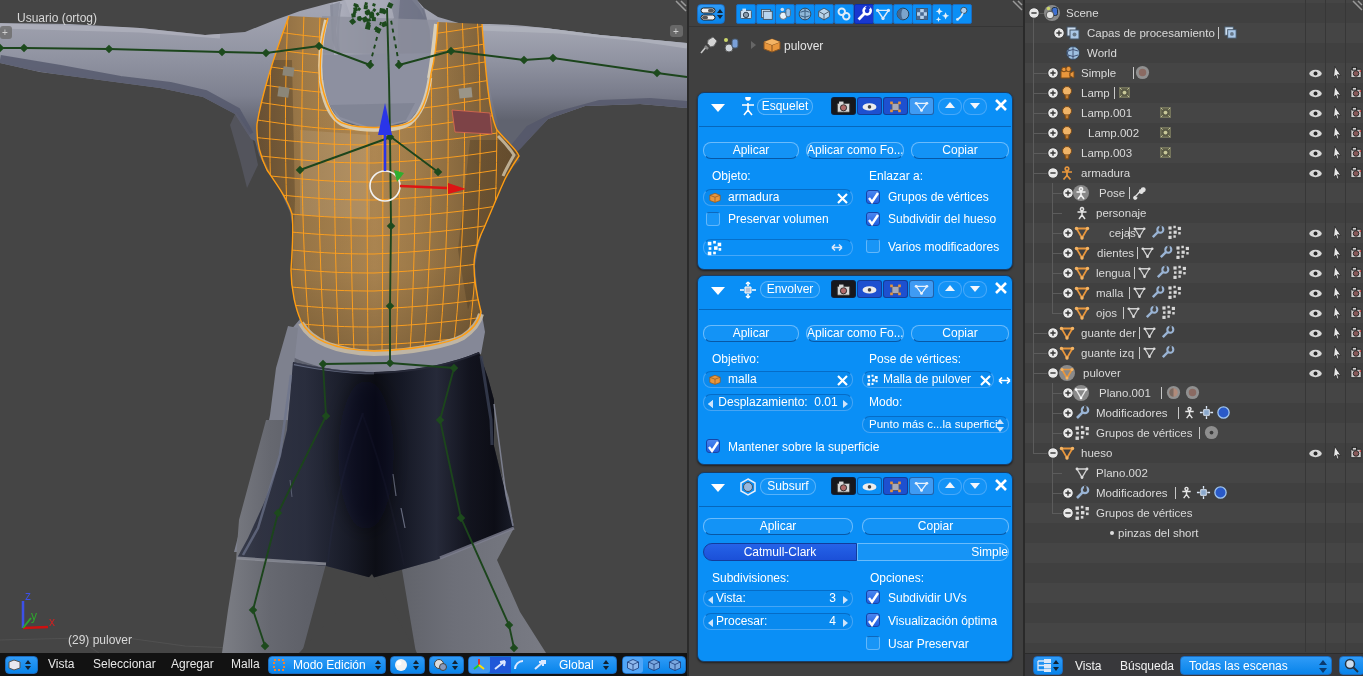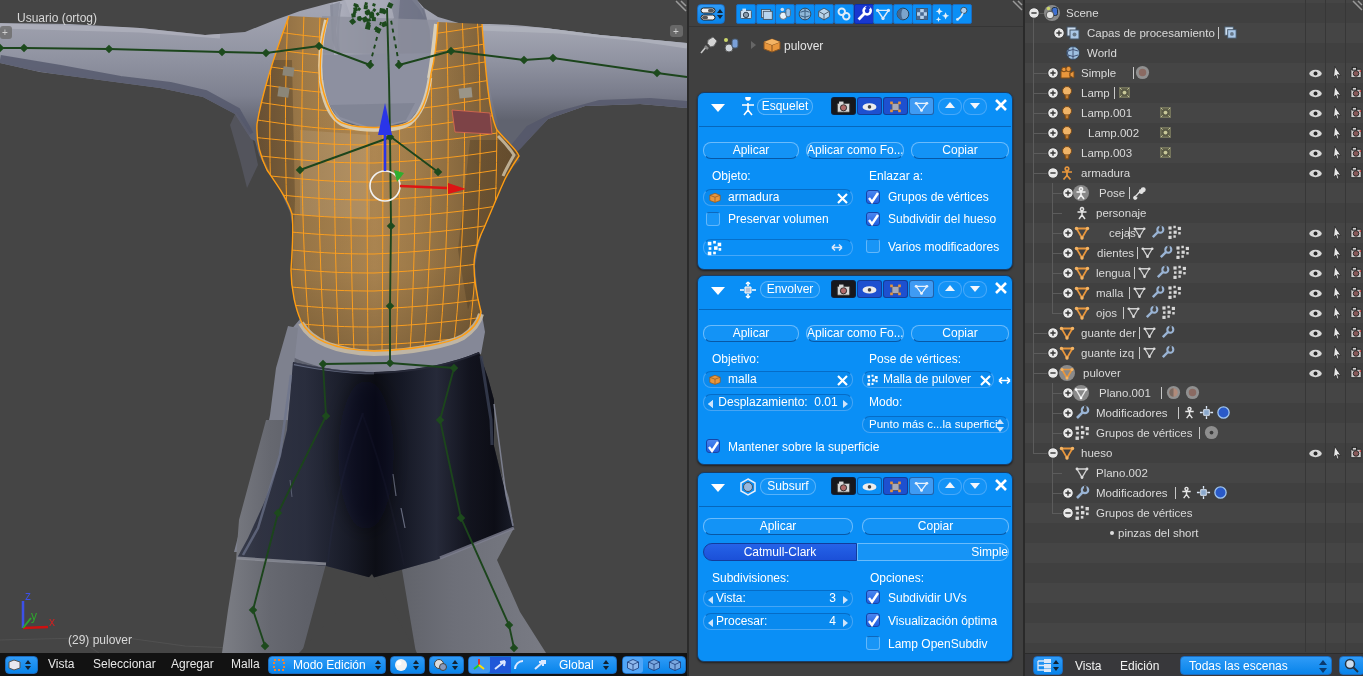--- a/index.html
+++ b/index.html
@@ -721,21 +721,21 @@
  <svg class="abs" style="right:3px;top:4px" width="8" height="10">
             <path d="M2,1 L7,5 L2,9 Z" fill="#cfe4fa"></path>
           </svg></div>
         <div class="chk" style="left:168px;top:140px">
           <svg width="13" height="13">
             <path d="M2,7 l3,4 L11,2" stroke="#fff" stroke-width="2.4" fill="none"></path>
           </svg>
         </div>
         <div class="plabel" style="left:190px;top:141px">Visualización óptima</div>
         <div class="chk off" style="left:168px;top:163px"></div>
-        <div class="plabel" style="left:190px;top:164px">Lamp OpenSubdiv</div>
+        <div class="plabel" style="left:190px;top:164px">Usar Preservar</div>
       </div>
       <svg class="abs" style="right:0;top:0" width="16" height="16">
         <path d="M6,1 L15,10 M11,1 L15,5" stroke="#999" stroke-width="1.5"></path>
       </svg>
     </div>
     <div id="outl">
       <svg width="0" height="0" style="position:absolute">
         <defs>
 <g id="i-scene">
             <circle cx="8" cy="8" r="8" fill="#8a8a8a"></circle>
@@ -1420,21 +1420,21 @@
       </div>
 <div class="abs" style="left:0;top:653px;width:340px;height:23px;background:#38383b;border-top:1px solid #2c2c2c">
  <div class="bluebtn" style="left:8px;top:2px;width:30px;height:19px"><svg width="28" height="17">
   <path d="M4,4 h6 M4,4 v9 h6 M4,8.5 h6" stroke="#dce8f8" stroke-width="1.3" fill="none"></path>
   <rect x="10" y="2" width="7" height="4" fill="#dce8f8"></rect>
             <rect x="10" y="7" width="7" height="4" fill="#dce8f8"></rect>
             <rect x="10" y="11.5" width="7" height="3.5" fill="#dce8f8"></rect>
   <path d="M19,7 l3,-4 3,4 Z M19,10 l3,4 3,-4 Z" fill="#123"></path>
           </svg></div>
  <div class="abs white12" style="left:50px;top:5px">Vista</div>
- <div class="abs white12" style="left:95px;top:5px">Edición</div>
+ <div class="abs white12" style="left:95px;top:5px">Búsqueda</div>
  <div class="bluebtn" style="left:155px;top:2px;width:152px;height:19px">
    <div class="abs" style="left:8px;top:2px;font-size:12px;color:#fff">Todas las escenas</div>
    <svg class="abs" style="right:3px;top:2px" width="10" height="15">
             <path d="M1,6 l4,-5 4,5 Z" fill="#0a3a70"></path>
             <path d="M1,9 l4,5 4,-5 Z" fill="#0a3a70"></path>
           </svg>
  </div>
  <div class="bluebtn" style="left:314px;top:2px;width:26px;height:19px"><svg width="24" height="17">
             <circle cx="10" cy="7" r="4.5" fill="#cde" stroke="#234" stroke-width="1.5"></circle>
             <line x1="13" y1="10" x2="18" y2="15" stroke="#234" stroke-width="2"></line>

